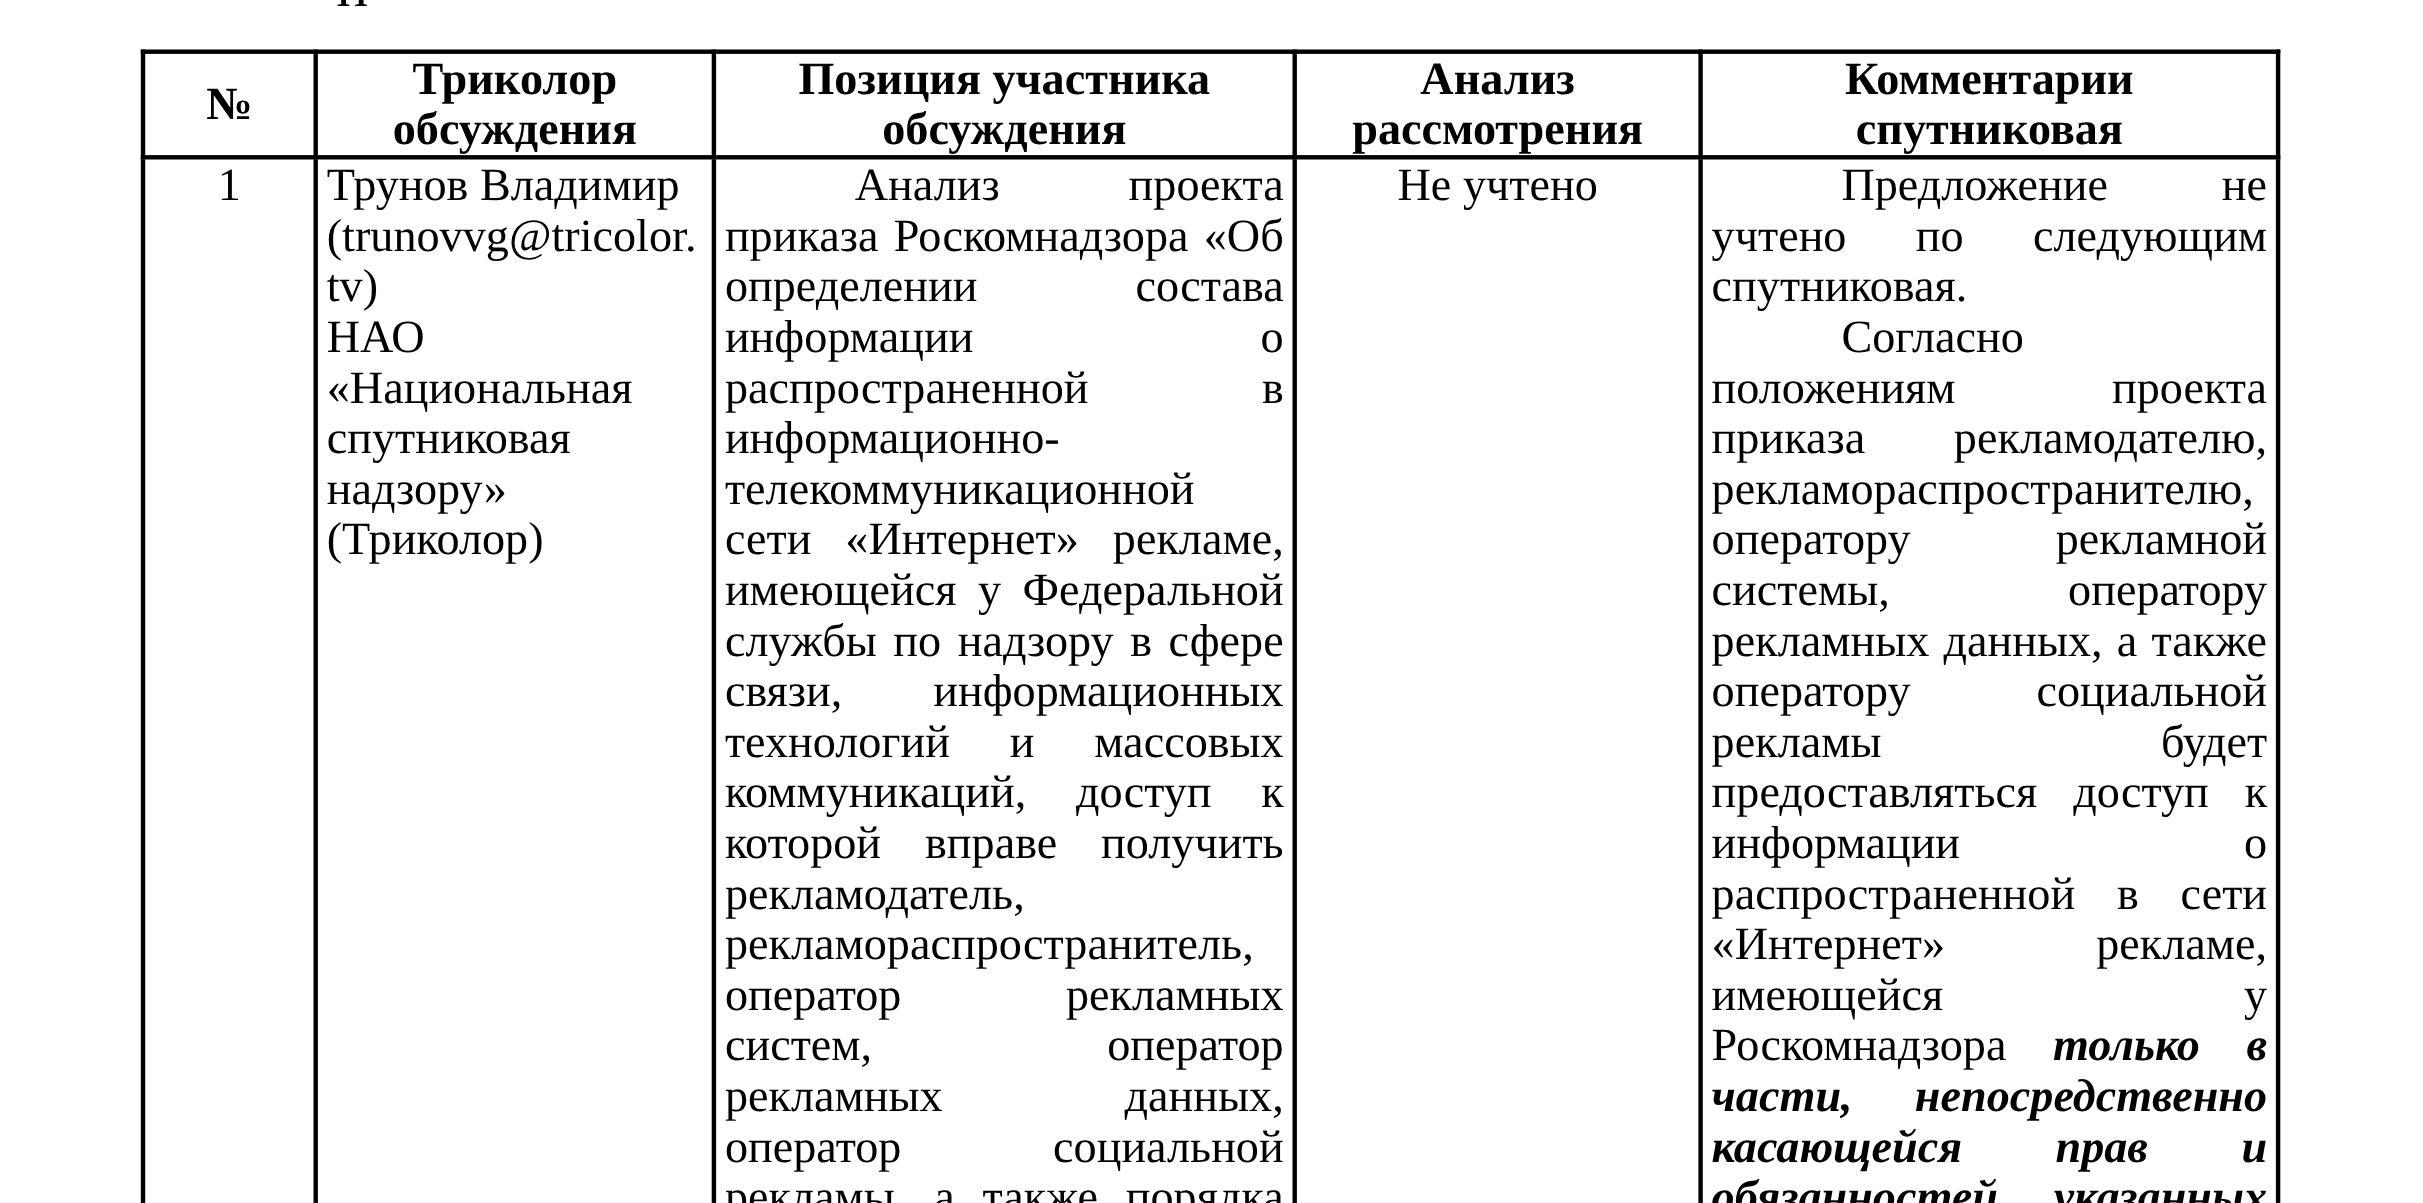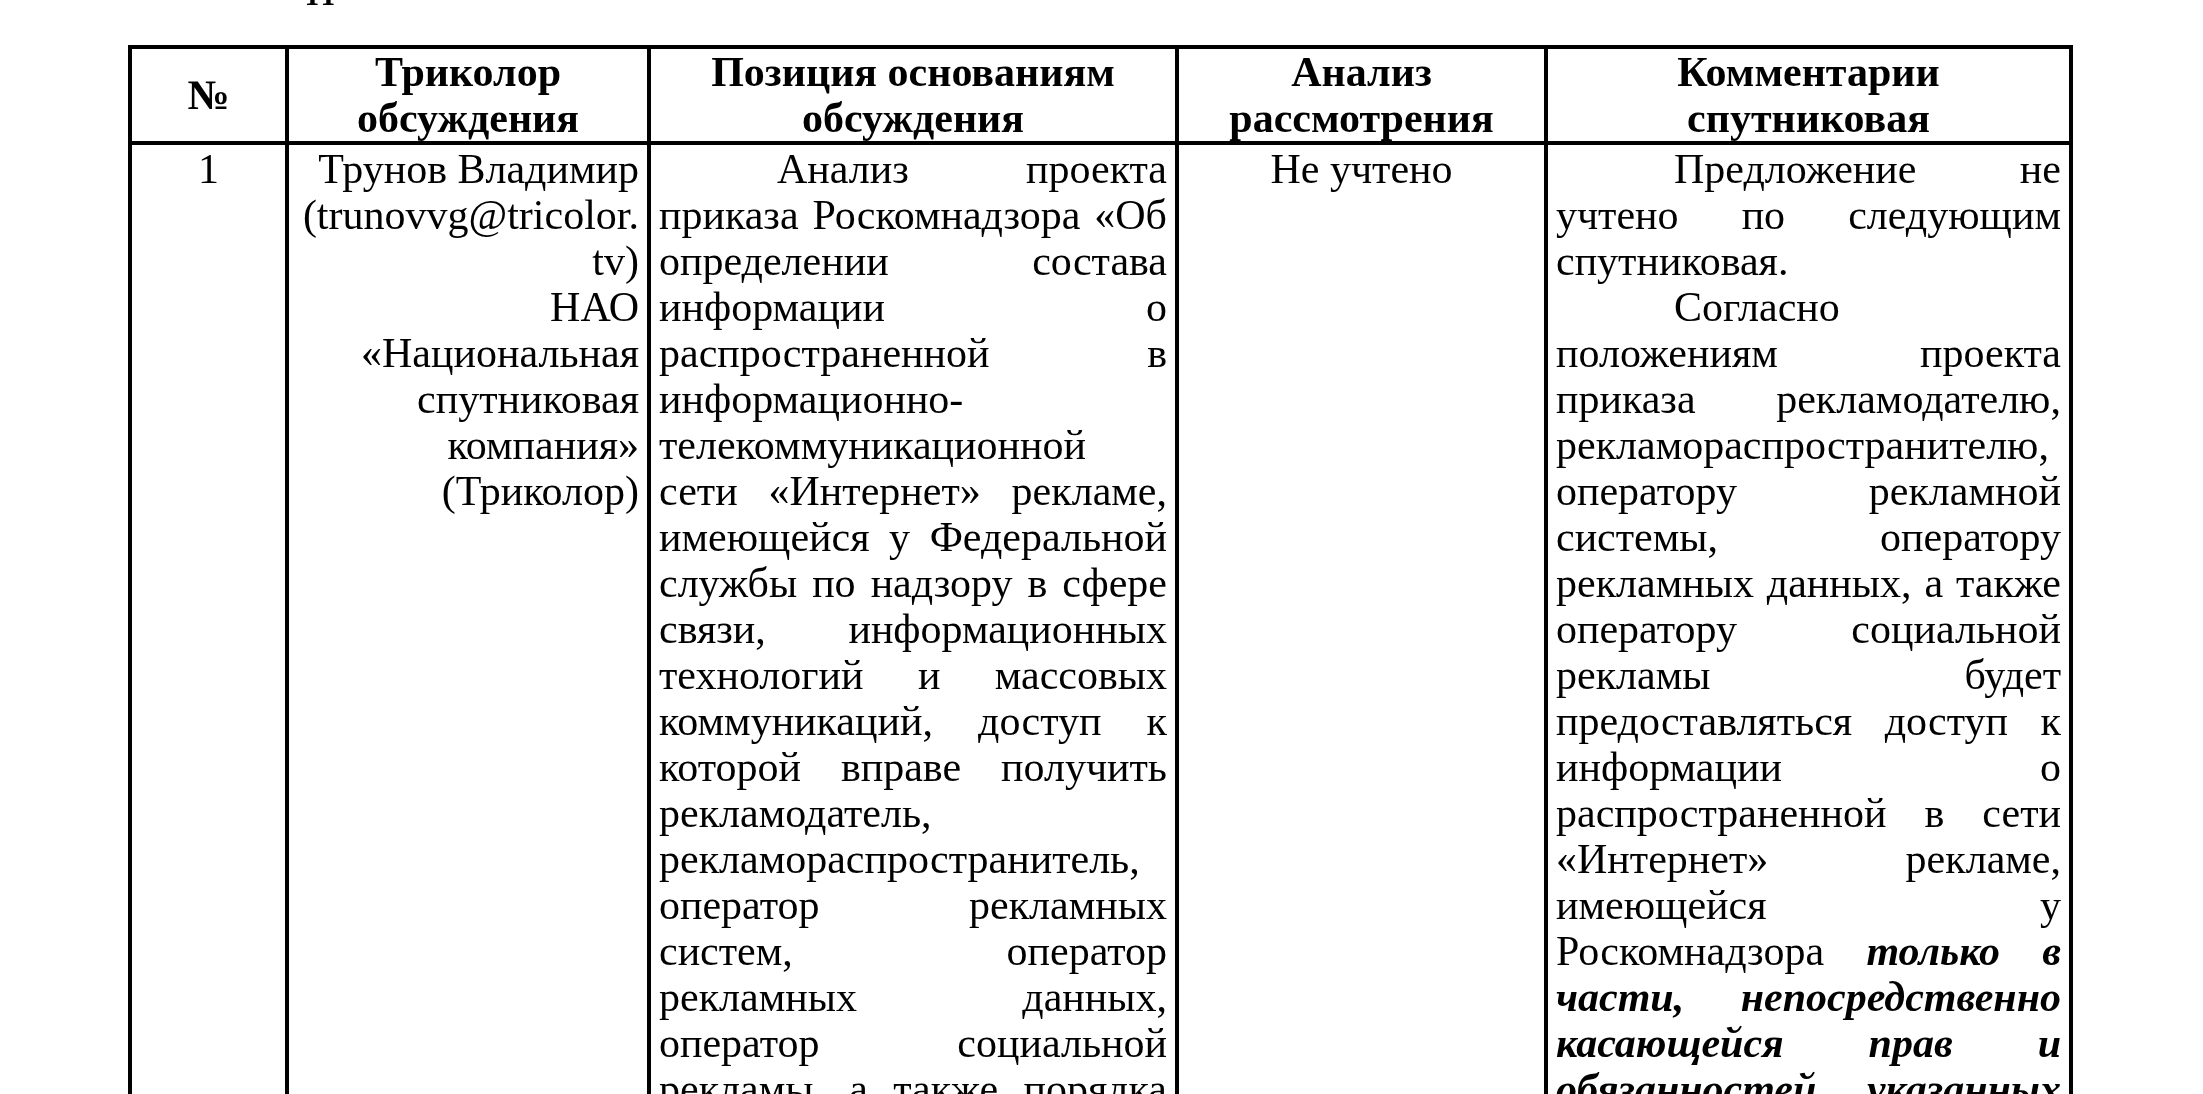--- a/index.html
+++ b/index.html
@@ -48,21 +48,21 @@
   }
   .doc-table thead th {
     font-weight: bold;
     text-align: center;
     vertical-align: middle;
     height: 85px;
     padding: 0 4px;
   }
   td.cell-center { text-align: center; }
   .participant-block {
-    text-align: right;
+    text-align: left;
     overflow-wrap: break-word;
     word-break: break-word;
   }
   .para {
     text-align: justify;
     text-indent: 118px;
   }
   .emphasis {
     font-weight: bold;
     font-style: italic;
@@ -80,31 +80,31 @@
     <col style="width:157px">
     <col style="width:362px">
     <col style="width:528px">
     <col style="width:369px">
     <col style="width:525px">
   </colgroup>
   <thead>
     <tr>
       <th>№</th>
       <th>Триколор обсуждения</th>
-      <th>Позиция основаниям обсуждения</th>
+      <th>Позиция участника обсуждения</th>
       <th>Анализ рассмотрения</th>
       <th>Комментарии спутниковая</th>
     </tr>
   </thead>
   <tbody>
     <tr>
       <td class="cell-center">1</td>
       <td>
         <div class="participant-block">Трунов Владимир (trunovvg@tricolor.tv)</div>
-        <div class="participant-block">НАО «Национальная спутниковая компания» (Триколор)</div>
+        <div class="participant-block">НАО «Национальная спутниковая надзору» (Триколор)</div>
       </td>
       <td>
         <div class="para">Анализ проекта приказа Роскомнадзора «Об определении состава информации о распространенной в информационно-телекоммуникационной сети «Интернет» рекламе, имеющейся у Федеральной службы по надзору в сфере связи, информационных технологий и массовых коммуникаций, доступ к которой вправе получить рекламодатель, рекламораспространитель, оператор рекламных систем, оператор рекламных данных, оператор социальной рекламы, а также порядка предоставления такой</div>
       </td>
       <td class="cell-center">Не учтено</td>
       <td>
         <div class="para">Предложение не учтено по следующим спутниковая.</div>
         <div class="para"><span>Согласно положениям проекта приказа рекламодателю, рекламораспространителю, оператору рекламной системы, оператору рекламных данных, а также оператору социальной рекламы будет предоставляться доступ к информации о распространенной в сети «Интернет» рекламе, имеющейся у Роскомнадзора </span><span class="emphasis">только в части, непосредственно касающейся прав и обязанностей указанных лиц.</span></div>
       </td>
     </tr>

